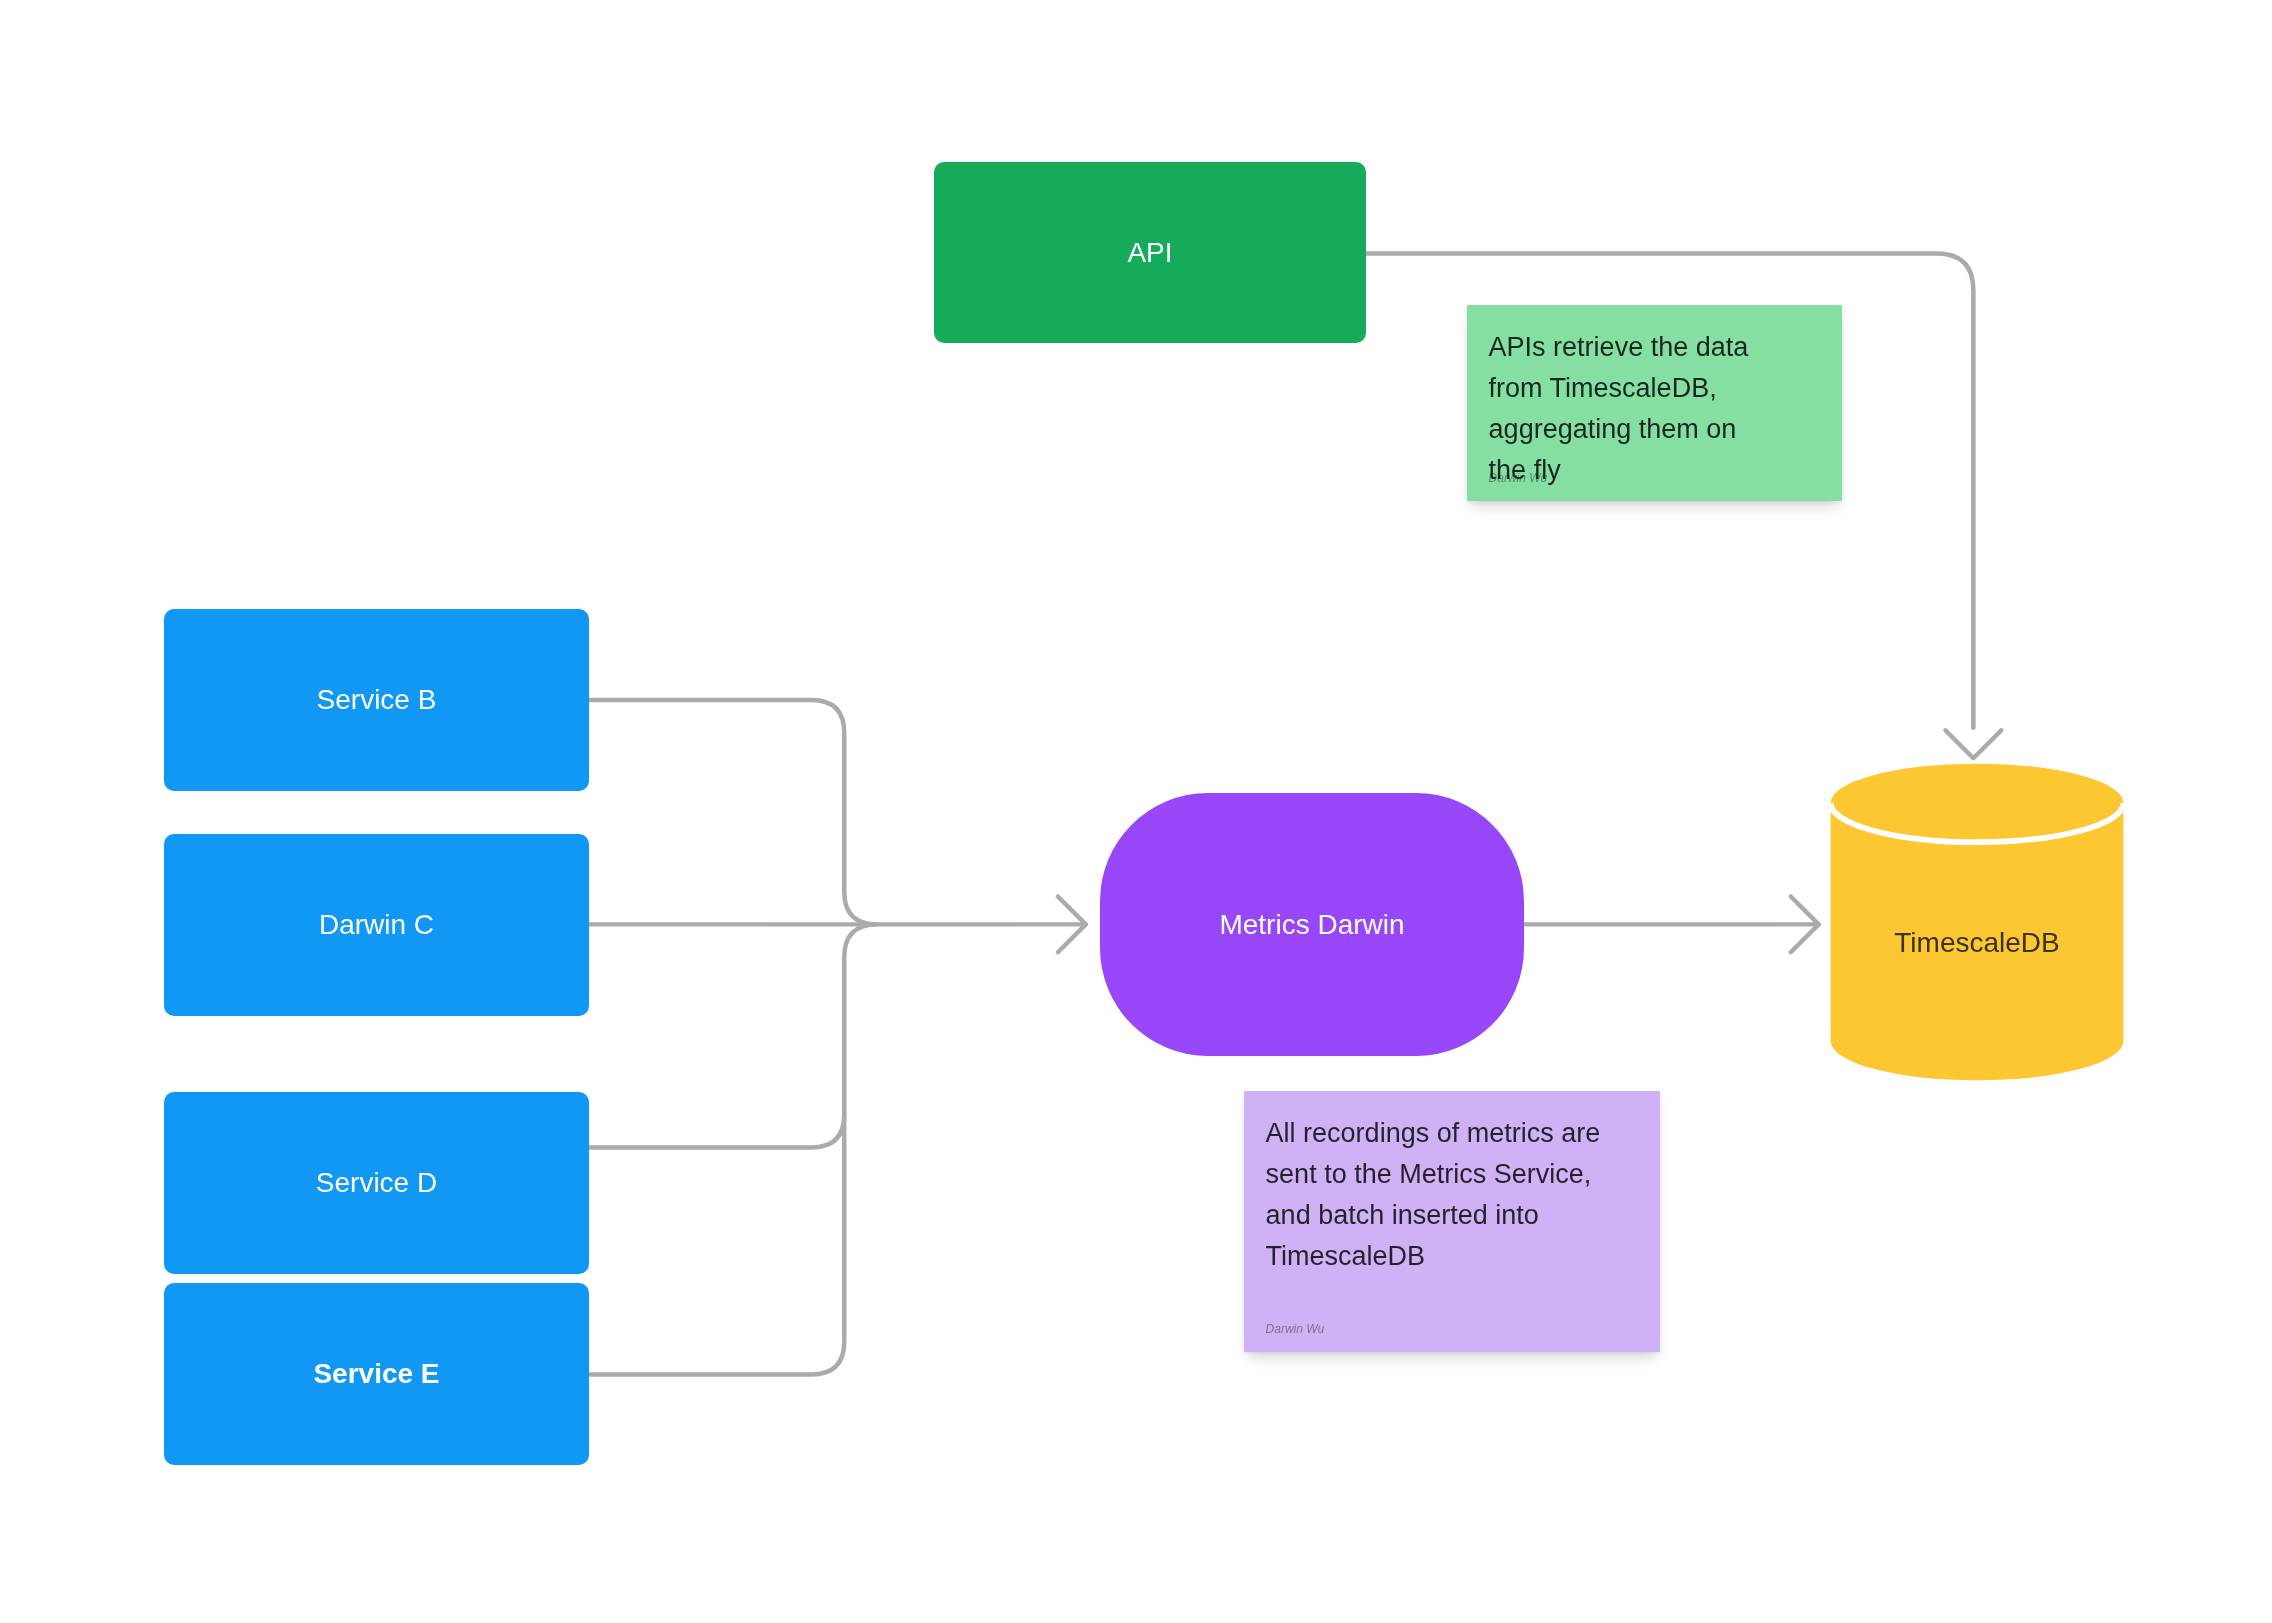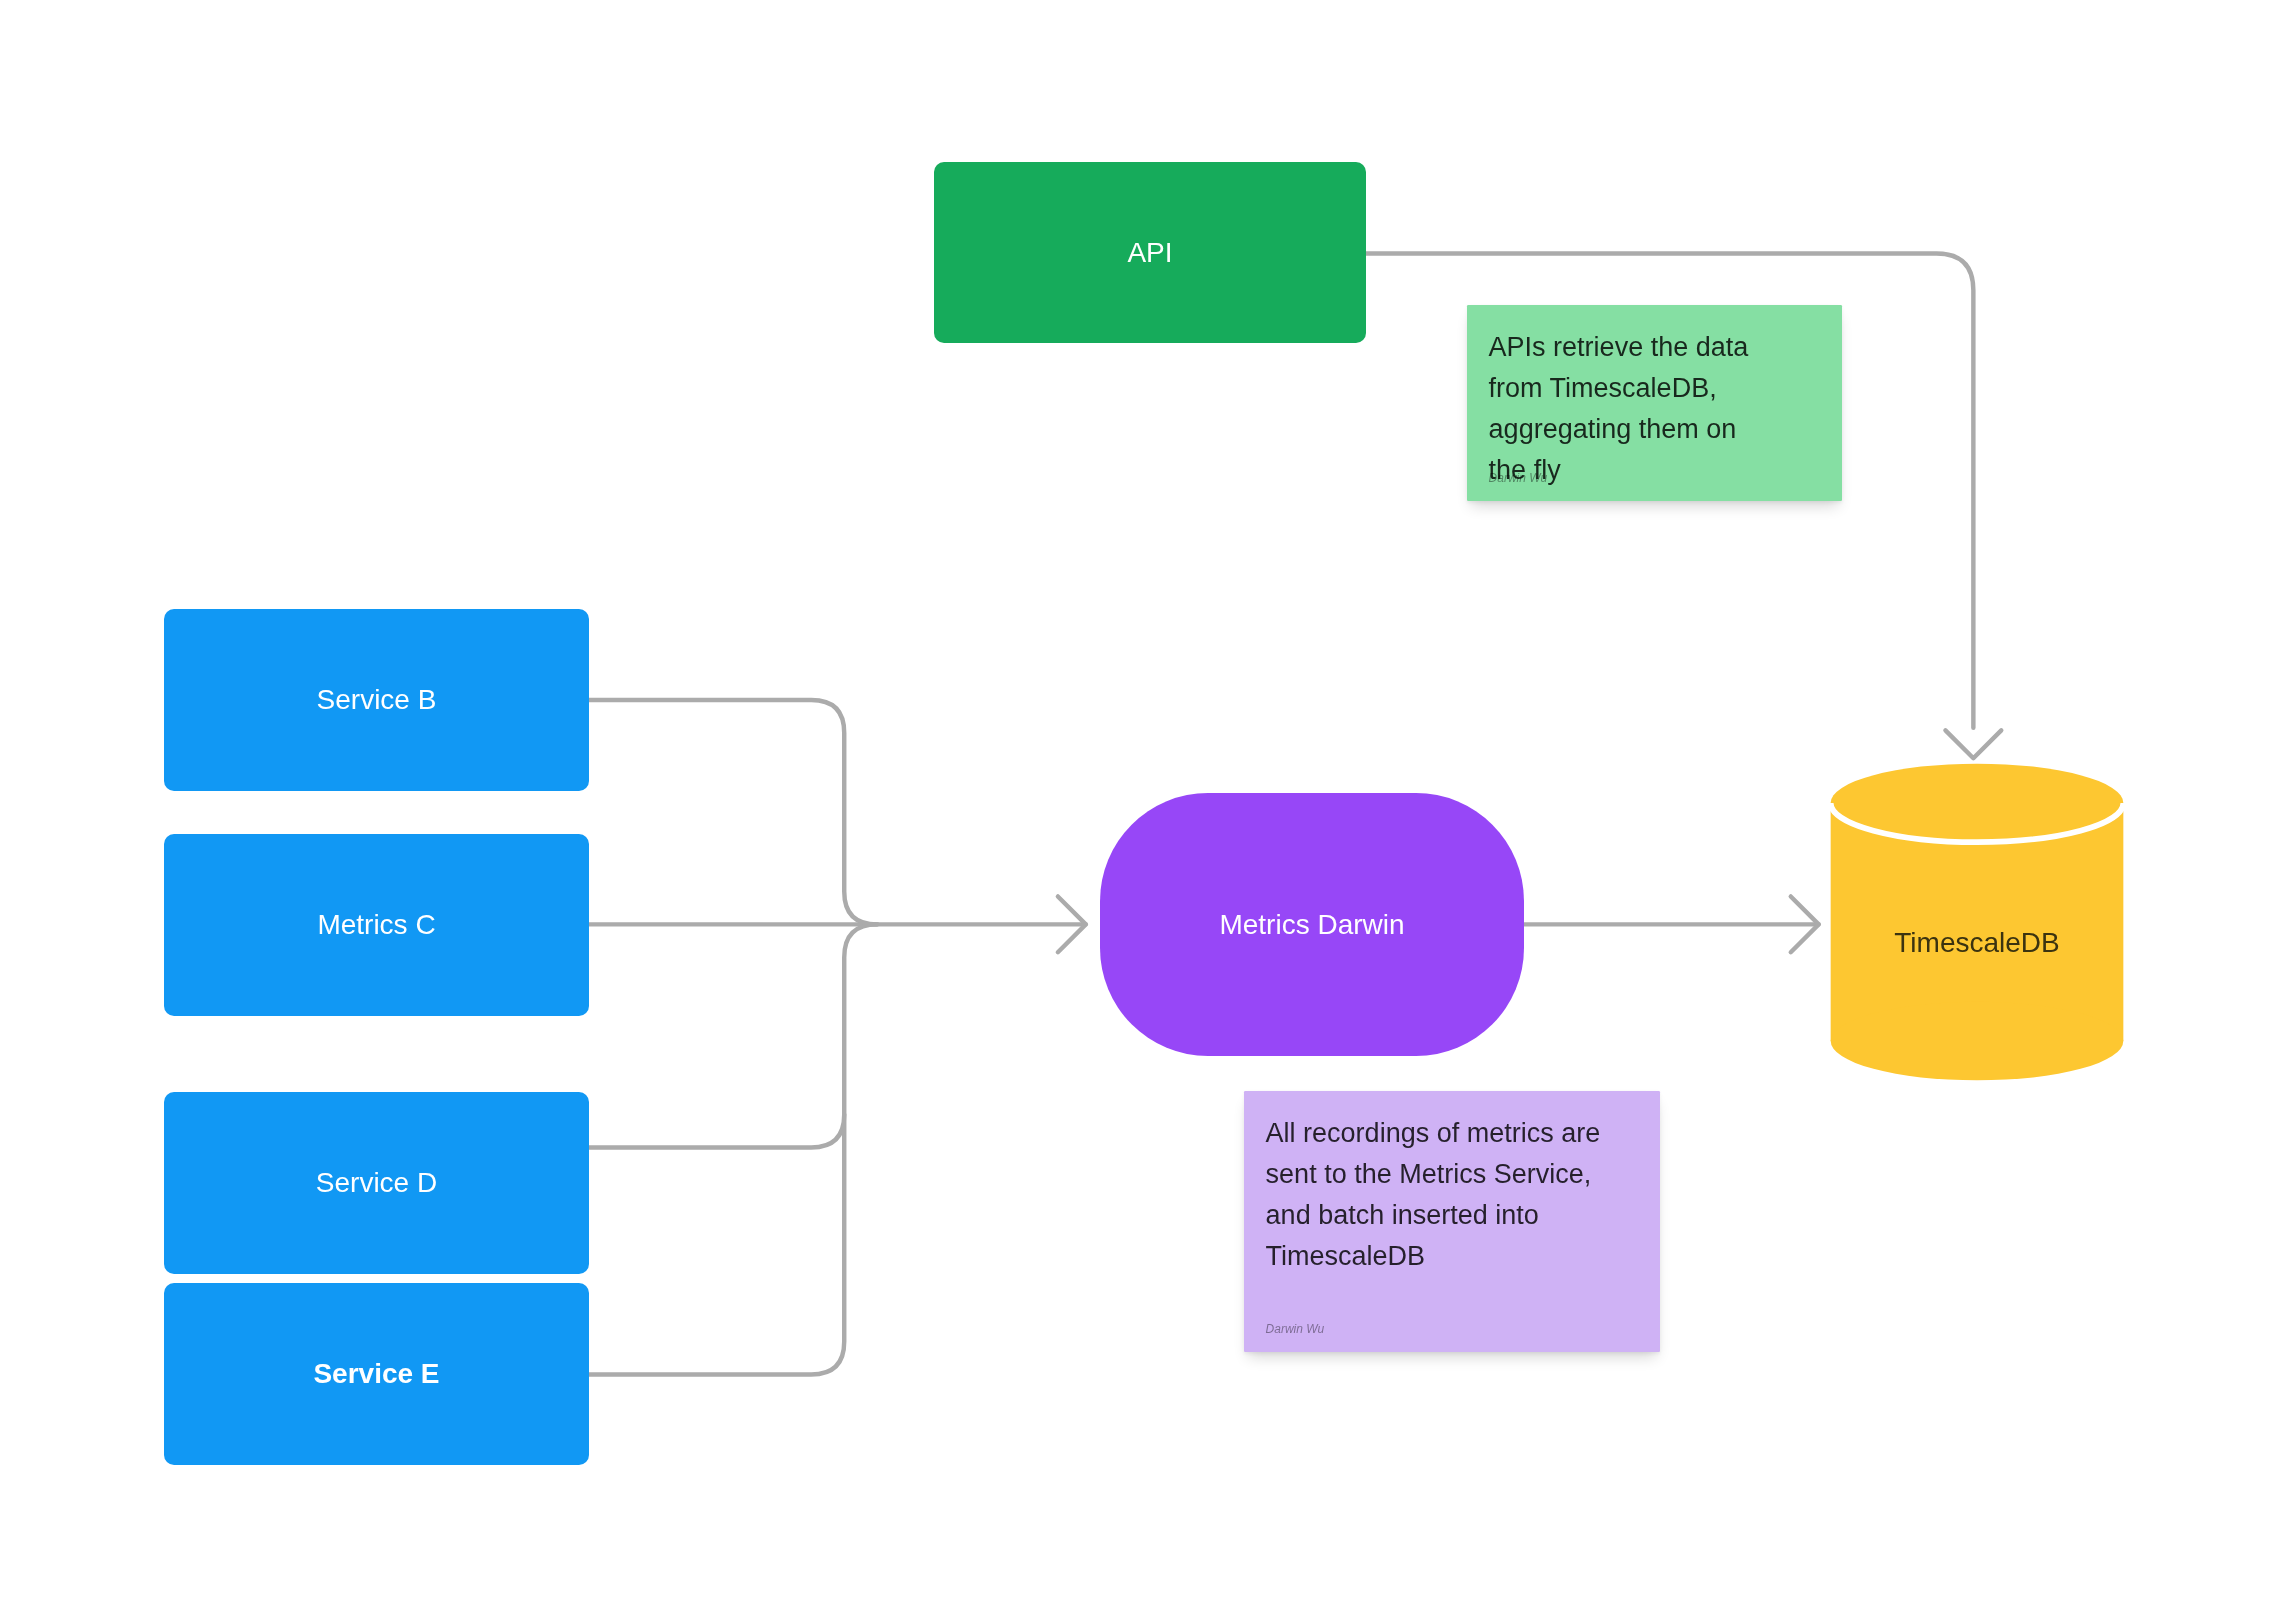--- a/index.html
+++ b/index.html
@@ -69,21 +69,21 @@
   </svg>
 
   <div class="node rect-node api-node">
     <span>API</span>
   </div>
 
   <div class="node rect-node service service-b">
     <span>Service B</span>
   </div>
   <div class="node rect-node service service-c">
-    <span>Metrics C</span>
+    <span>Darwin C</span>
   </div>
   <div class="node rect-node service service-d">
     <span>Service D</span>
   </div>
   <div class="node rect-node service service-e">
     <span>Service E</span>
   </div>
 
   <div class="node metrics-node">
     <span>Metrics Darwin</span>

